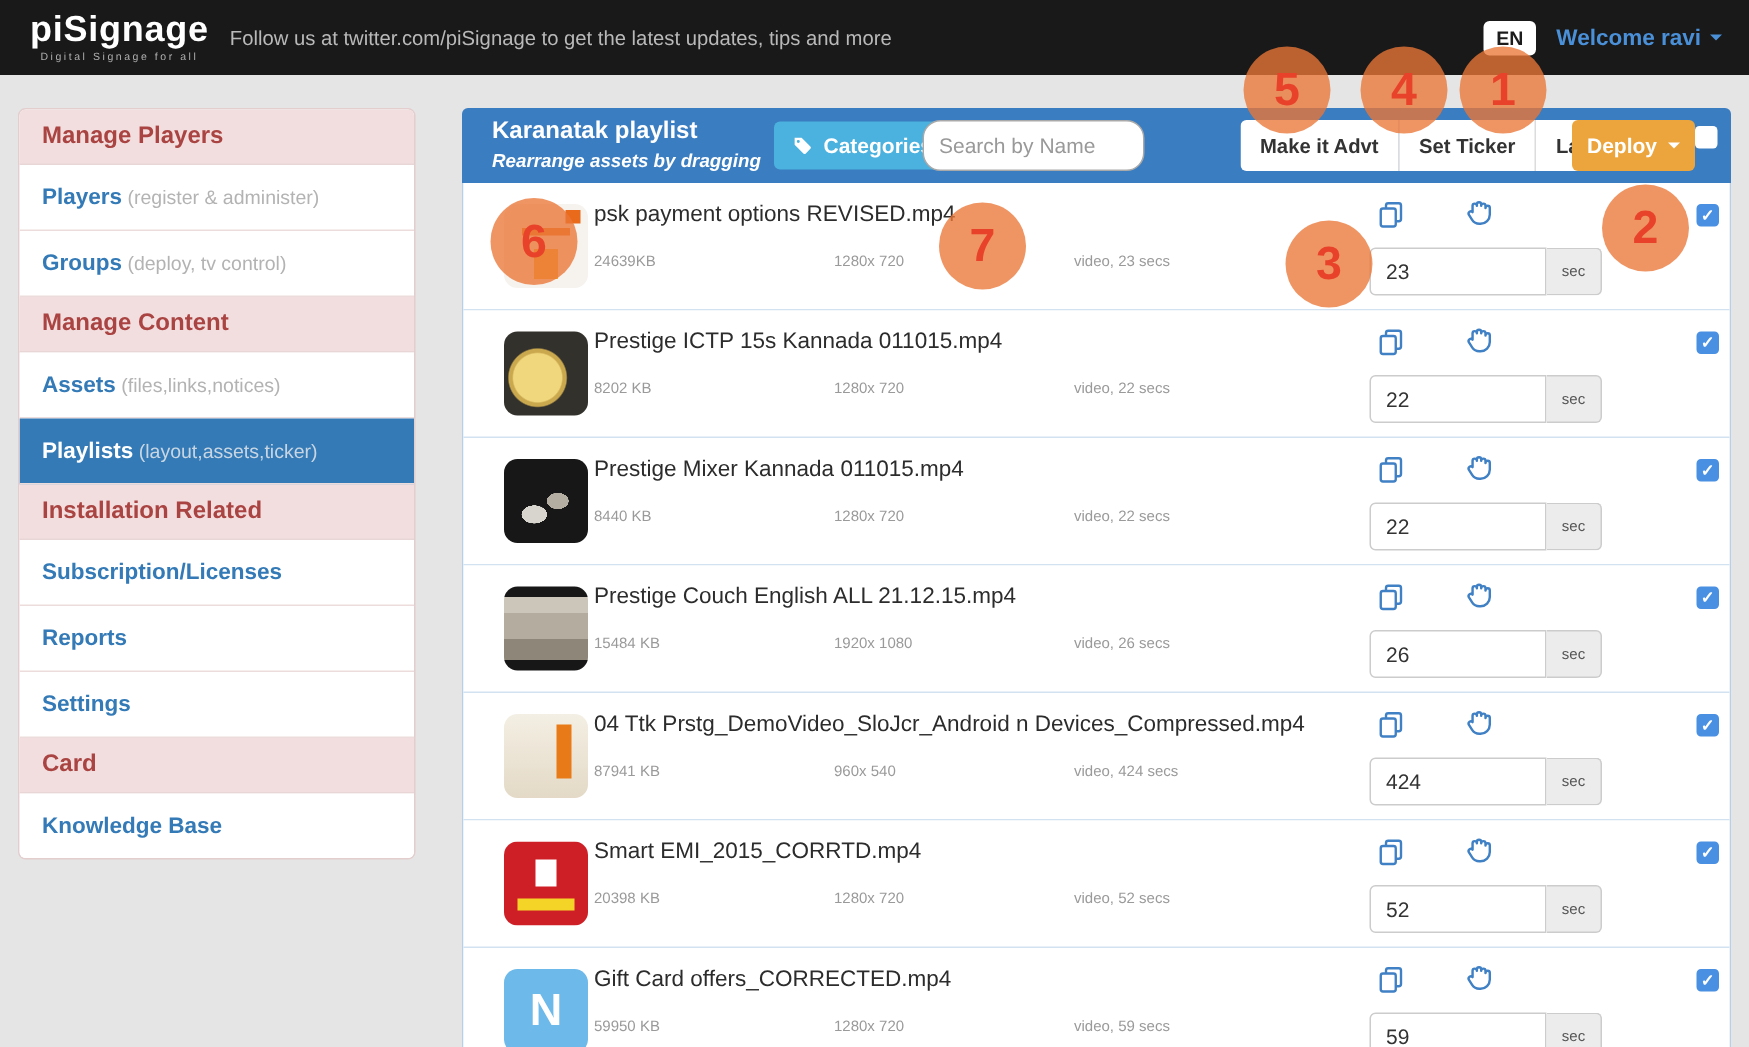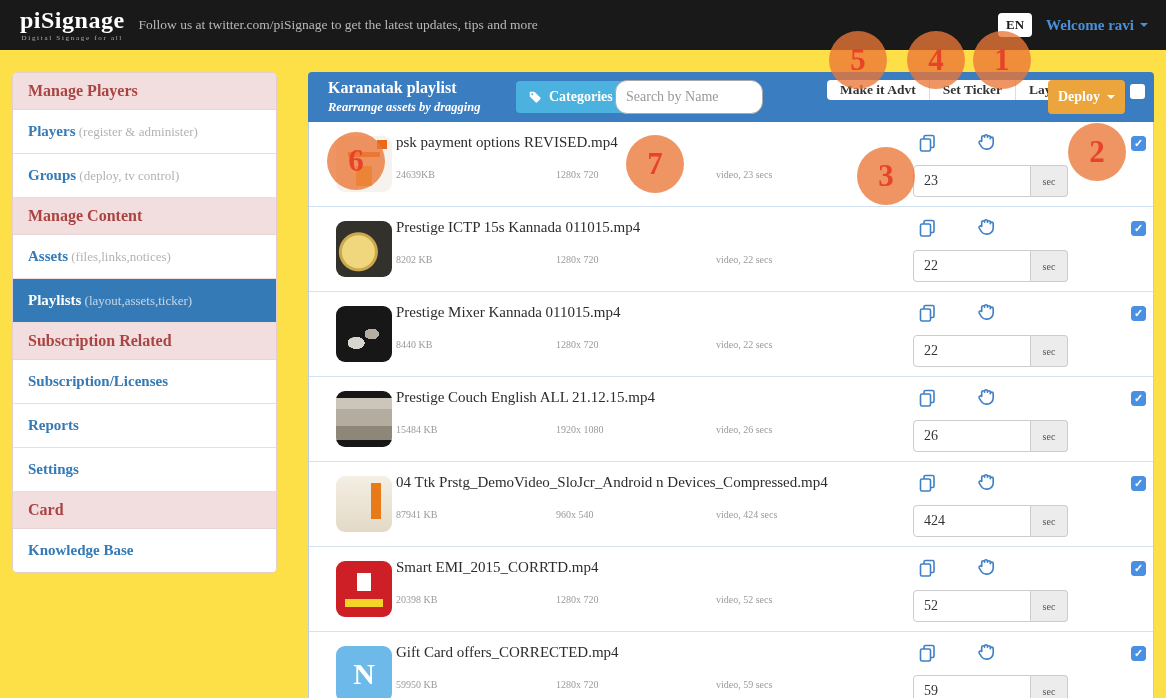--- a/index.html
+++ b/index.html
@@ -1,17 +1,17 @@
 <!DOCTYPE html>
 <html><head>
 <meta charset="utf-8">
 <style>
   * { box-sizing: border-box; }
   body { margin:0; font-family:"Liberation Sans", sans-serif; background:#fff; }
-  .page { position:relative; width:1166px; height:698px; background:#fde047; overflow:hidden;font-family:Liberation Serif, serif; }
+  .page { position:relative; width:1166px; height:698px; background:#e5e5e5; overflow:hidden; }
 
   
   .topbar { position:absolute; left:0; top:0; width:1166px; height:50px; background:#191919; display:flex; align-items:center; }
   .logo-block { margin-left:20px; text-align:center; color:#fff; line-height:1; }
   .logo-main { font-size:24px; font-weight:bold; letter-spacing:.5px; }
   .logo-sub { font-size:7px; color:#b0b0b0; letter-spacing:1.7px; margin-top:3px; }
   .follow { margin-left:14px; color:#b9b9b9; font-size:13.5px; }
   .top-right { margin-left:auto; margin-right:18px; display:flex; align-items:center; gap:14px; }
   .lang-badge { background:#fff; color:#1c1c1c; font-size:13px; font-weight:bold; padding:4px 8px; border-radius:4px; }
   .welcome { color:#4a90d9; font-weight:bold; font-size:15px; display:flex; align-items:center; gap:6px; cursor:pointer; }
@@ -32,21 +32,21 @@
   .tipbox svg { vertical-align:-3px; margin:0 2px; }
 
   
   .main-panel { position:absolute; left:308px; top:72px; width:846px; }
   .panel-head { position:relative; height:50px; background:#3b7dc1; border-radius:4px 4px 0 0; }
   .pl-title { position:absolute; left:20px; top:7px; color:#fff; font-size:16px; font-weight:bold; }
   .pl-sub { position:absolute; left:20px; top:28px; color:#fff; font-size:12.5px; font-style:italic; font-weight:bold; }
   .btn-categories { position:absolute; left:208px; top:9px; height:32px; background:#4bb1de; border:none; border-radius:4px; color:#fff; font-size:14px; font-weight:bold; padding:0 12px; display:flex; align-items:center; gap:7px; cursor:pointer; font-family:inherit; }
   .search-input { position:absolute; left:307px; top:8px; width:148px; height:34px; border:1px solid #a9a9a9; border-radius:12px; padding:0 10px; font-size:14px; color:#333; font-family:inherit; }
   .search-input::placeholder { color:#999; }
-  .btn-group { position:absolute; left:519px; top:8px; height:20px; display:flex; border-radius:4px; overflow:hidden; }
+  .btn-group { position:absolute; left:519px; top:8px; height:34px; display:flex; border-radius:4px; overflow:hidden; }
   .btn-white { background:#fff; border:none; border-right:1px solid #dcdcdc; color:#333; font-size:13.5px; font-weight:bold; padding:0 13px; display:flex; align-items:center; gap:7px; cursor:pointer; font-family:inherit; }
   .btn-white:last-child { border-right:none; }
   .layout-badge { width:20px; height:20px; border-radius:50%; background:#1c1c1c; color:#fff; font-size:12px; font-weight:bold; display:flex; align-items:center; justify-content:center; }
   .btn-deploy { position:absolute; left:740px; top:8px; height:34px; min-width:74px; background:#eca53c; border:none; border-radius:4px; color:#fff; font-size:14px; font-weight:bold; display:flex; align-items:center; justify-content:center; gap:7px; cursor:pointer; font-family:inherit; padding:0 10px; }
   .head-checkbox { position:absolute; left:822px; top:12px; width:15px; height:15px; background:#fff; border-radius:3px; cursor:pointer; }
 
   .asset-list { width:846px; border:1px solid #b5d0e8; border-top:none; background:#fff; }
   .asset-row { position:relative; height:85px; background:#fff; border-bottom:1px solid #d3e2f0; }
   .asset-row:last-child { border-bottom:none; }
 
@@ -95,21 +95,21 @@
     </div>
   </div>
 
   <div class="sidebar">
       <div class="sb-header">Manage Players</div>
       <div class="sb-item"><span class="sb-link">Players</span><span class="sb-sub"> (register &amp; administer)</span></div>
       <div class="sb-item"><span class="sb-link">Groups</span><span class="sb-sub"> (deploy, tv control)</span></div>
       <div class="sb-header">Manage Content</div>
       <div class="sb-item"><span class="sb-link">Assets</span><span class="sb-sub"> (files,links,notices)</span></div>
       <div class="sb-item active"><span class="sb-link">Playlists</span><span class="sb-sub"> (layout,assets,ticker)</span></div>
-      <div class="sb-header">Subscription Related</div>
+      <div class="sb-header">Installation Related</div>
       <div class="sb-item"><span class="sb-link">Subscription/Licenses</span></div>
       <div class="sb-item"><span class="sb-link">Reports</span></div>
       <div class="sb-item"><span class="sb-link">Settings</span></div>
       <div class="sb-header">Card</div>
       <div class="sb-item"><span class="sb-link">Knowledge Base</span></div>
     </div>
 
 
   <div class="main-panel">
     <div class="panel-head">

